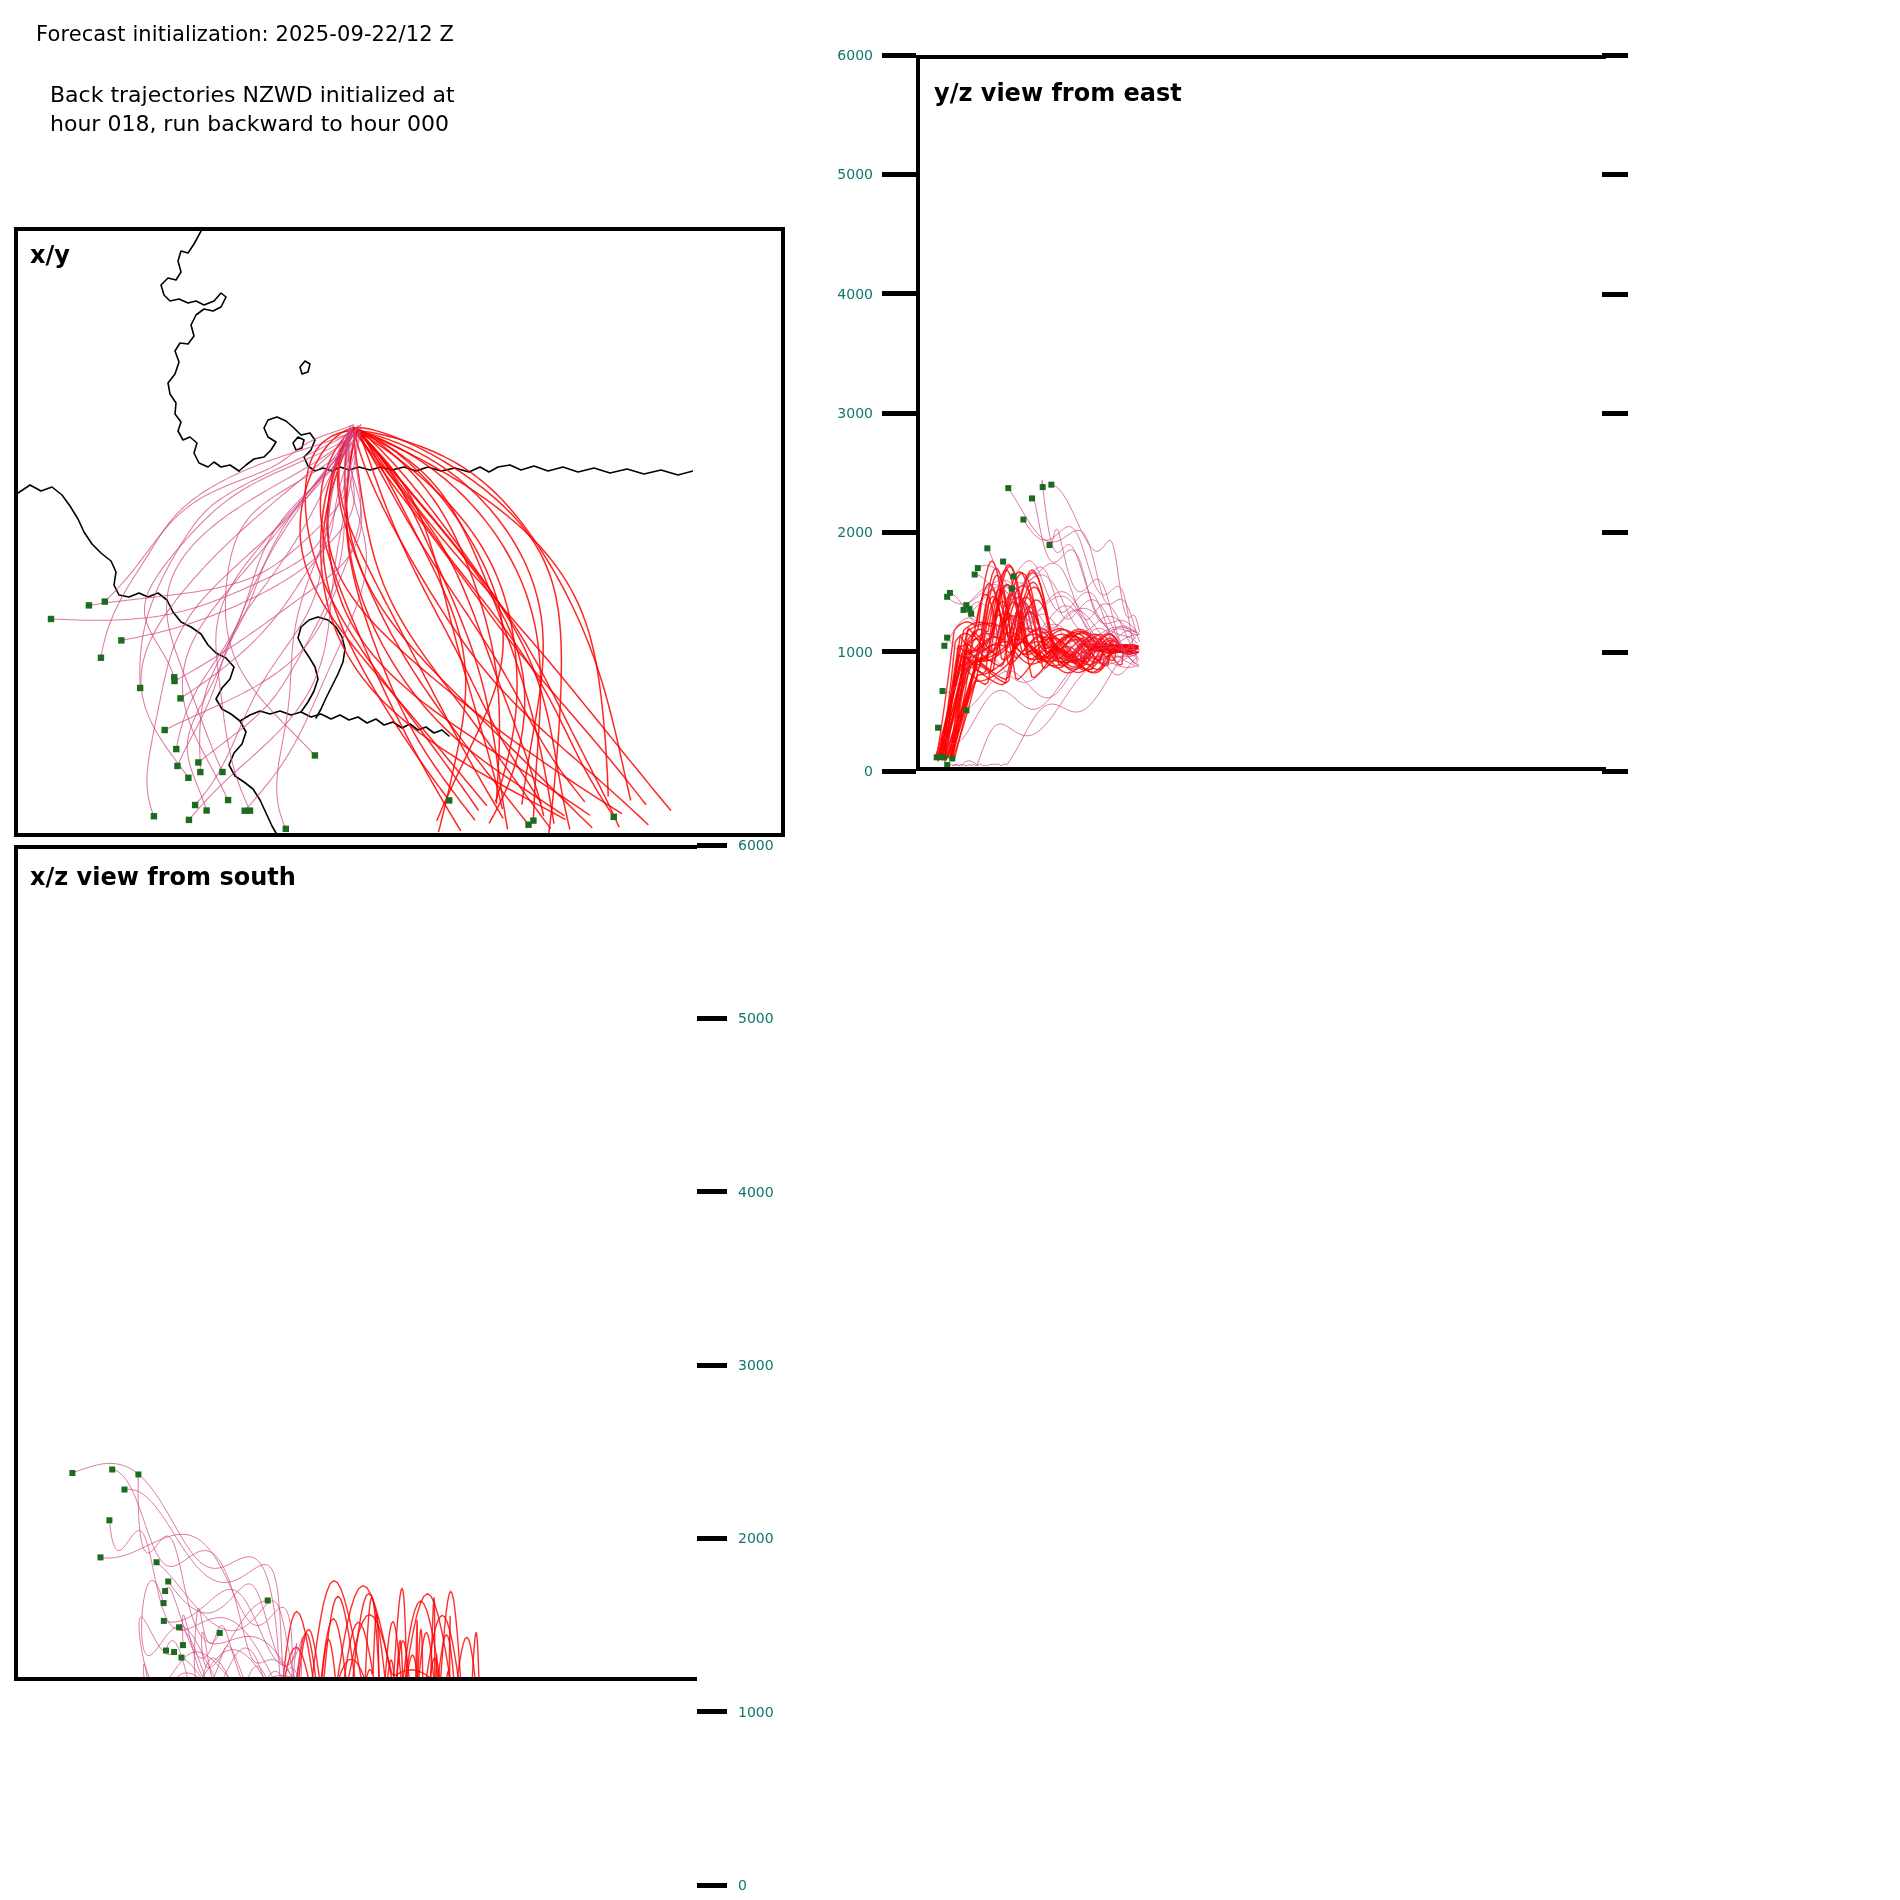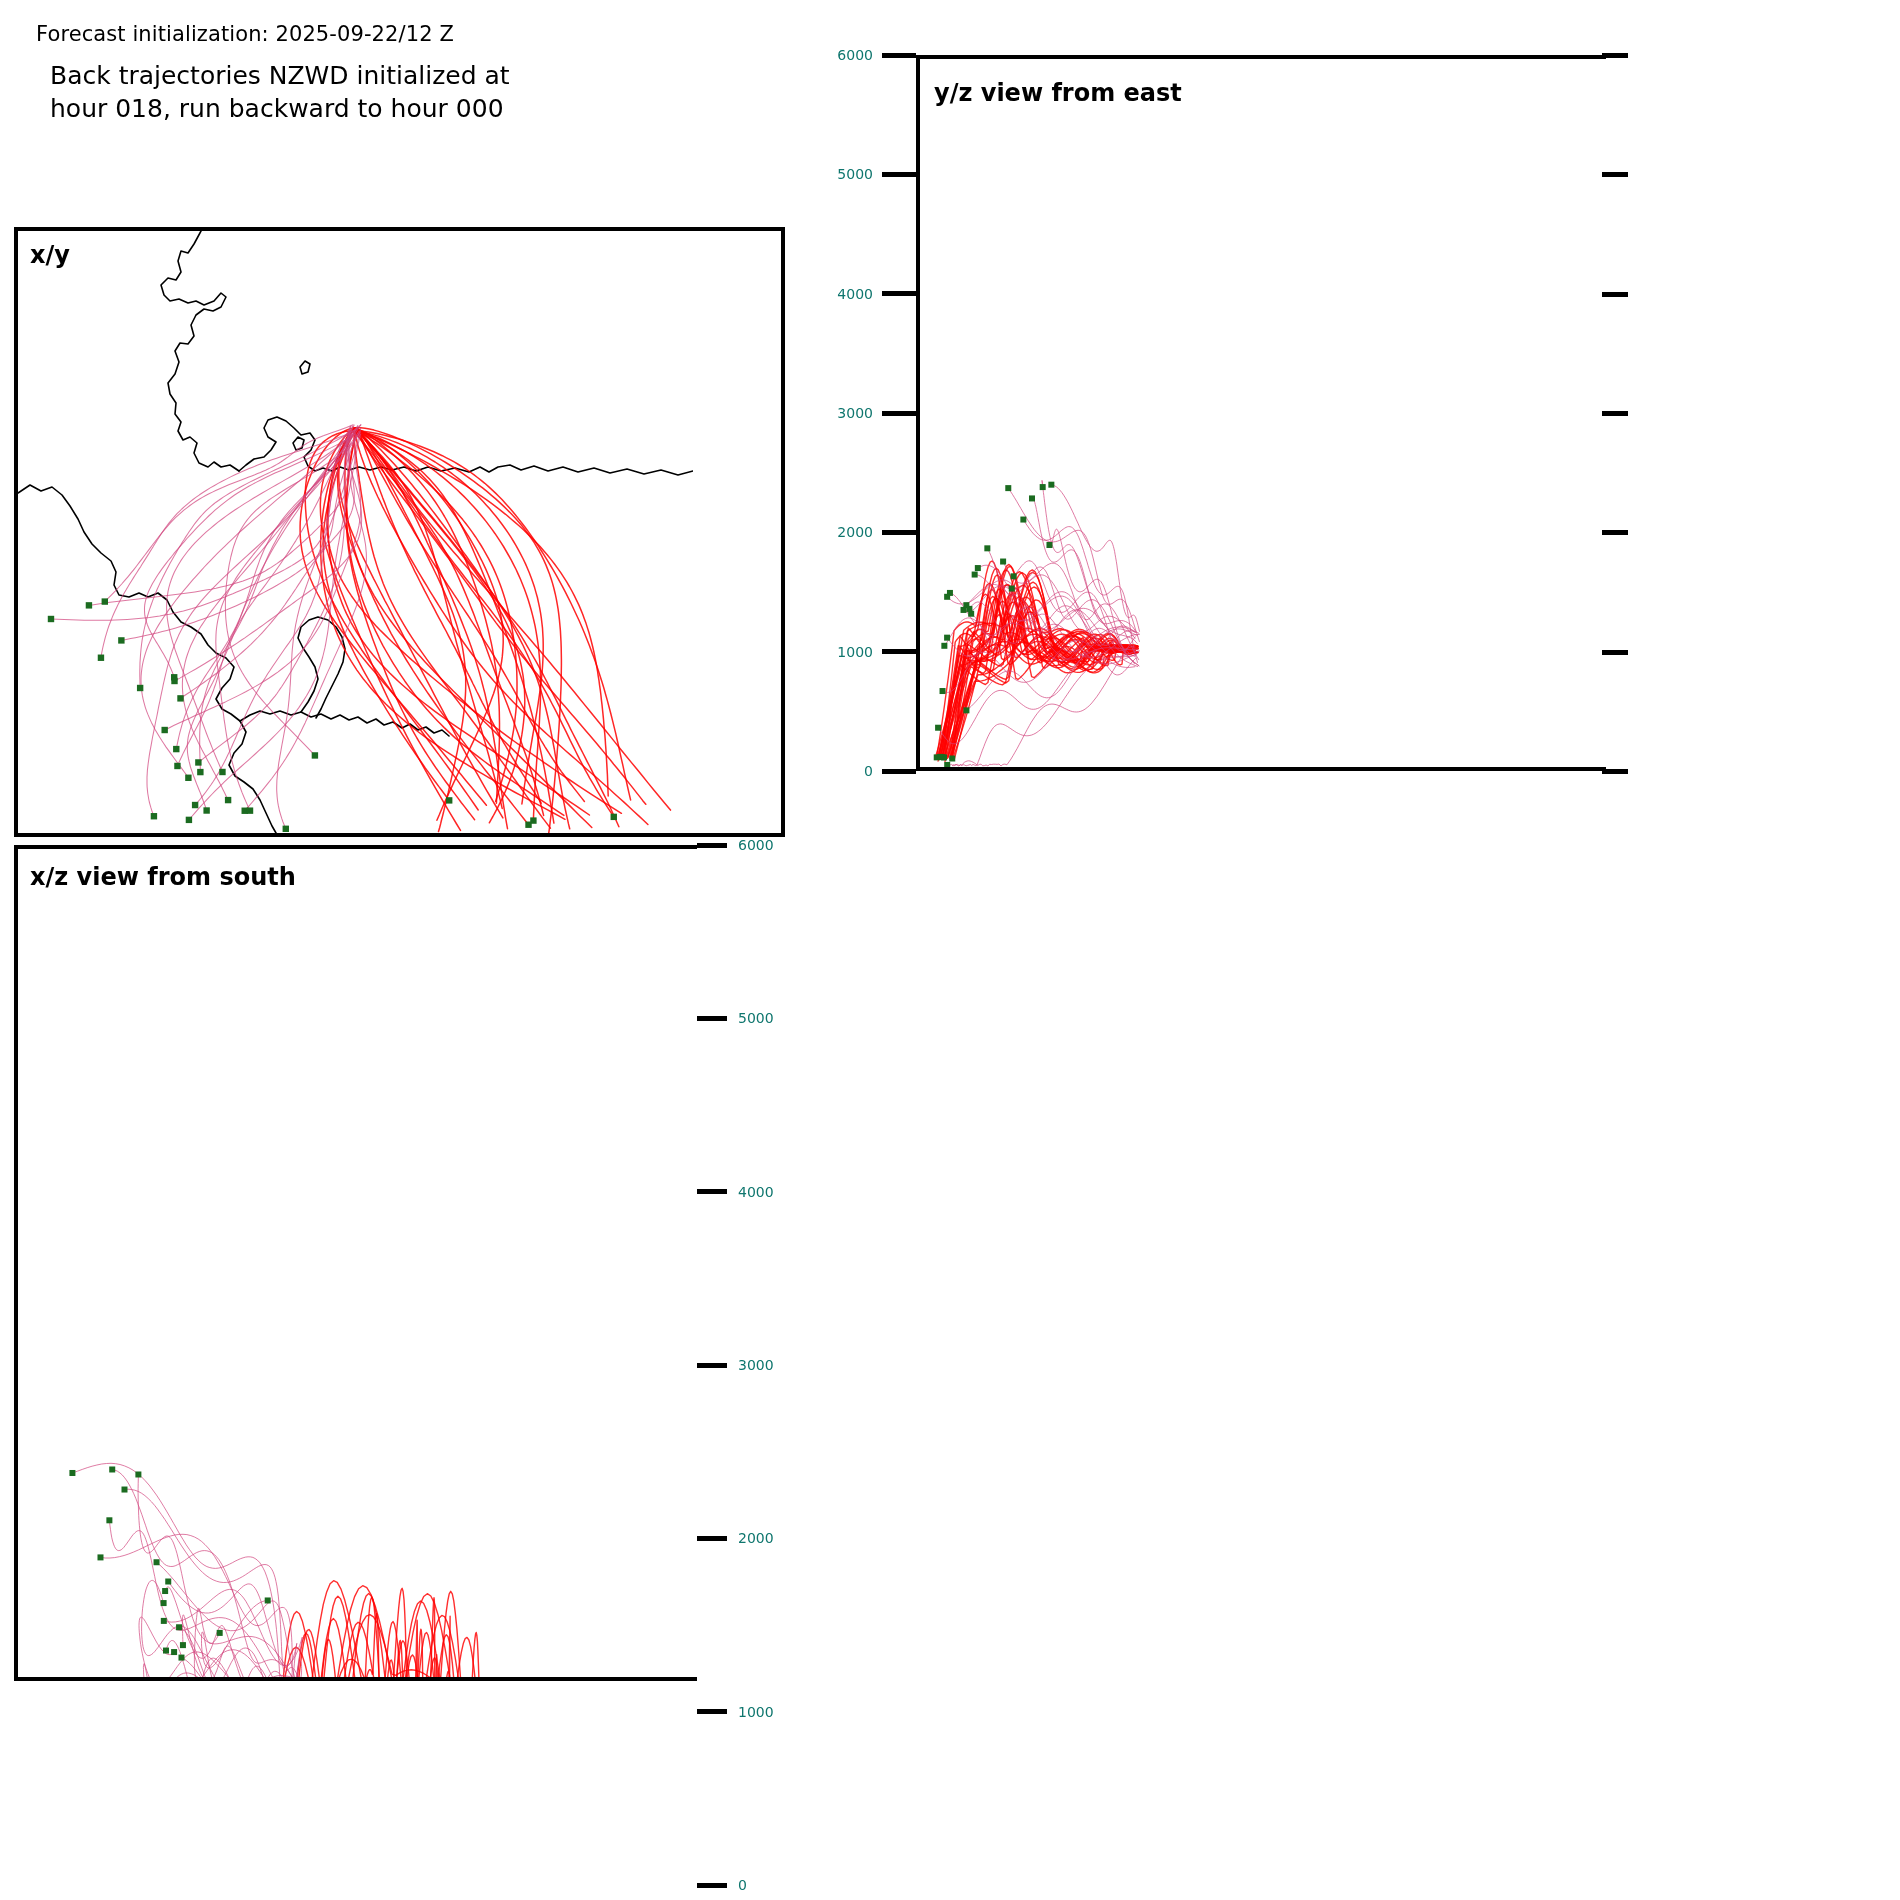--- a/index.html
+++ b/index.html
@@ -1,21 +1,21 @@
 <!DOCTYPE html>
 <html><head>
 <meta charset="utf-8">
 <style>
   html,body{margin:0;padding:0;background:#ffffff;}
   body{width:1900px;height:1900px;position:relative;
        font-family:"DejaVu Sans","Liberation Sans",sans-serif;color:#000;}
 
   .title-main{position:absolute;left:36px;top:22px;font-size:21px;
               letter-spacing:.1px;white-space:nowrap;}
-  .subtitle{position:absolute;left:50px;top:59px;font-size:25px;line-height:1.32;
+  .subtitle{position:absolute;left:50px;top:80px;font-size:22px;line-height:1.32;
             white-space:pre;}
 
   .panel{position:absolute;box-sizing:border-box;border:4px solid #000;background:#fff;
          overflow:hidden;}
   .panel-label{position:absolute;font-size:24px;color:#000;z-index:6;white-space:nowrap;font-weight:bold;}
 
   #panel-xy{left:14px;top:227px;width:771px;height:610px;}
   #panel-yz{left:916px;top:55px;width:690px;height:716px;border-right:none;}
   #panel-xz{left:14px;top:845px;width:683px;height:836px;border-right:none;}
 

